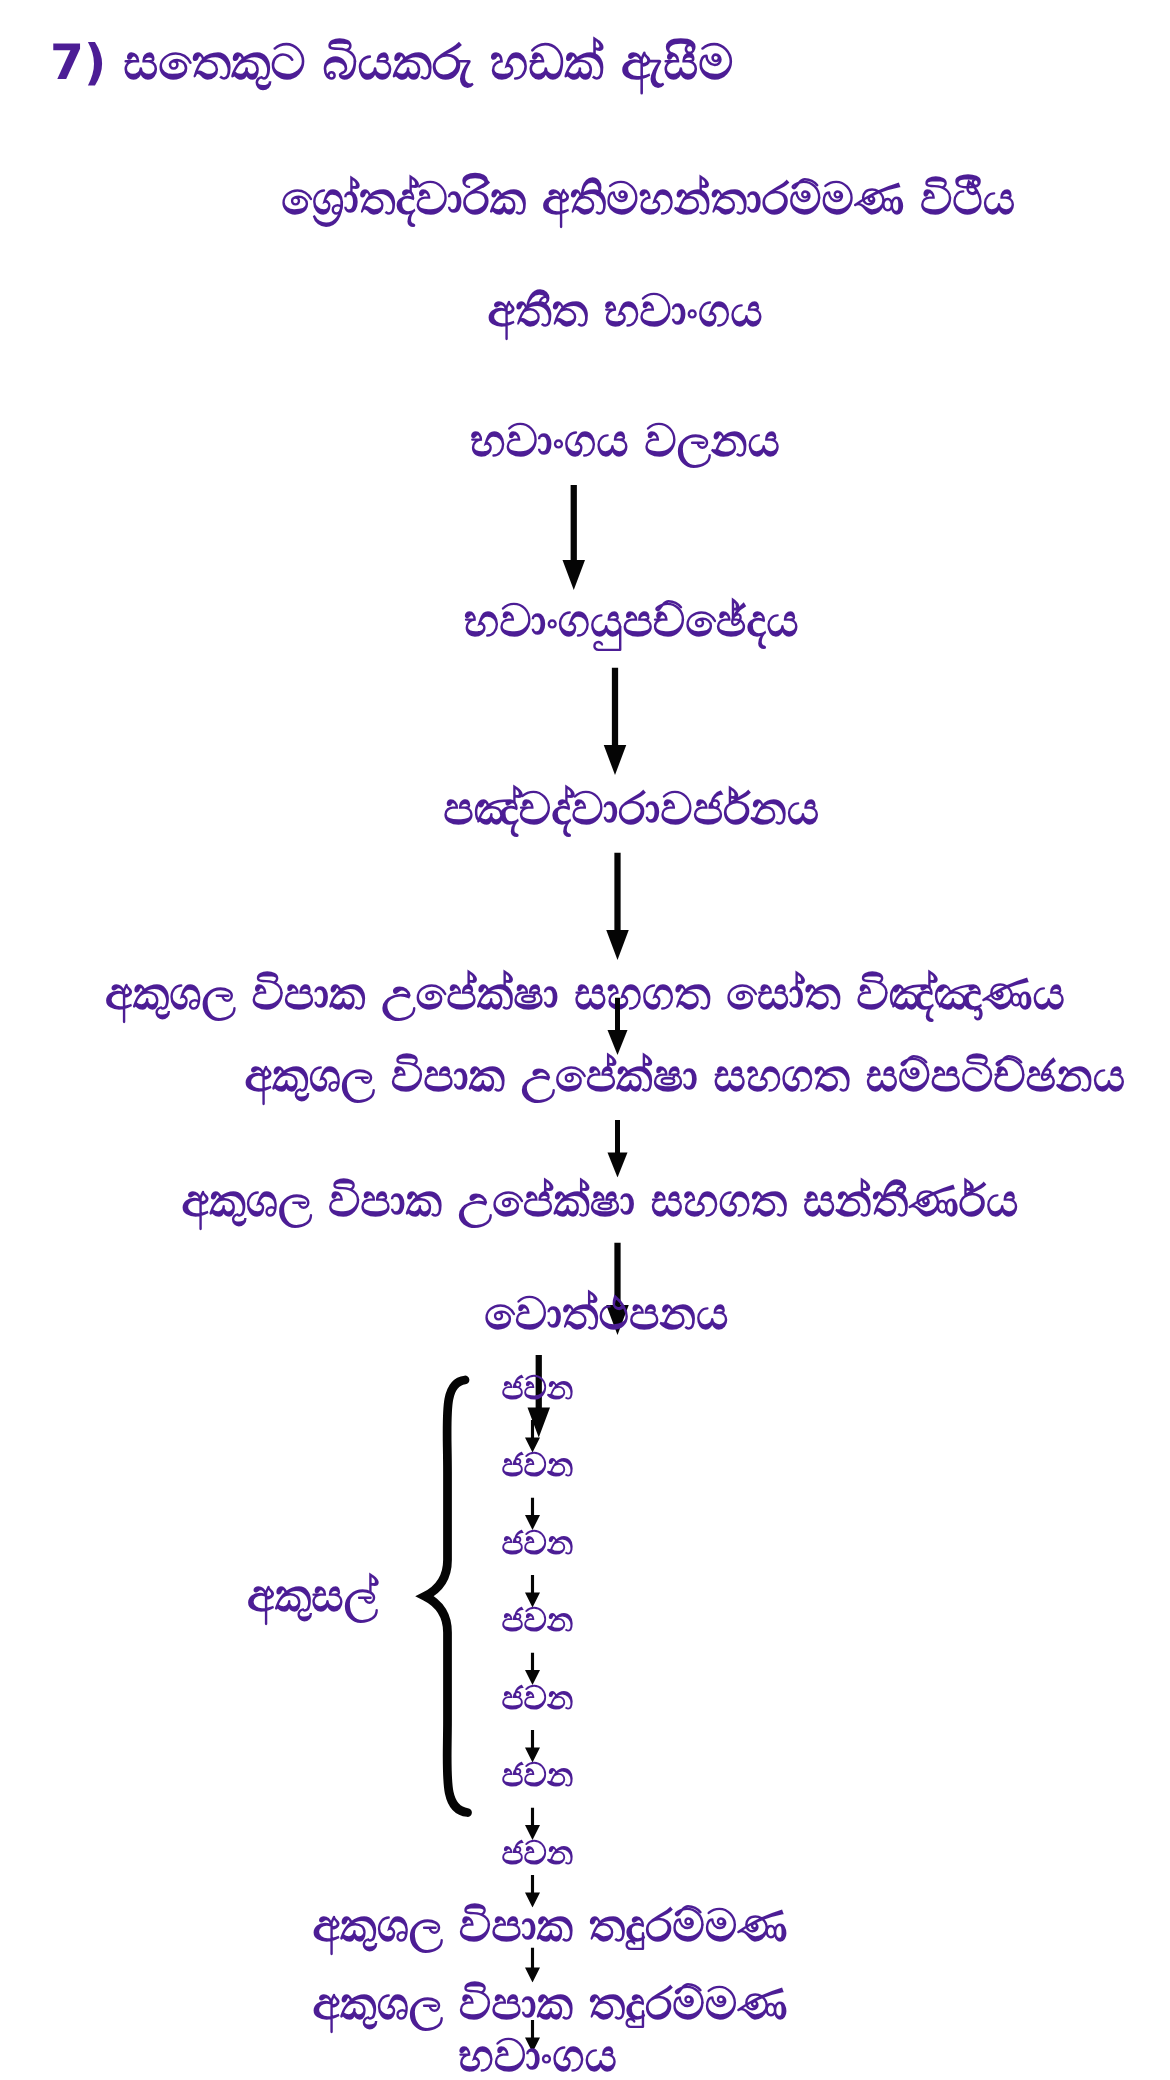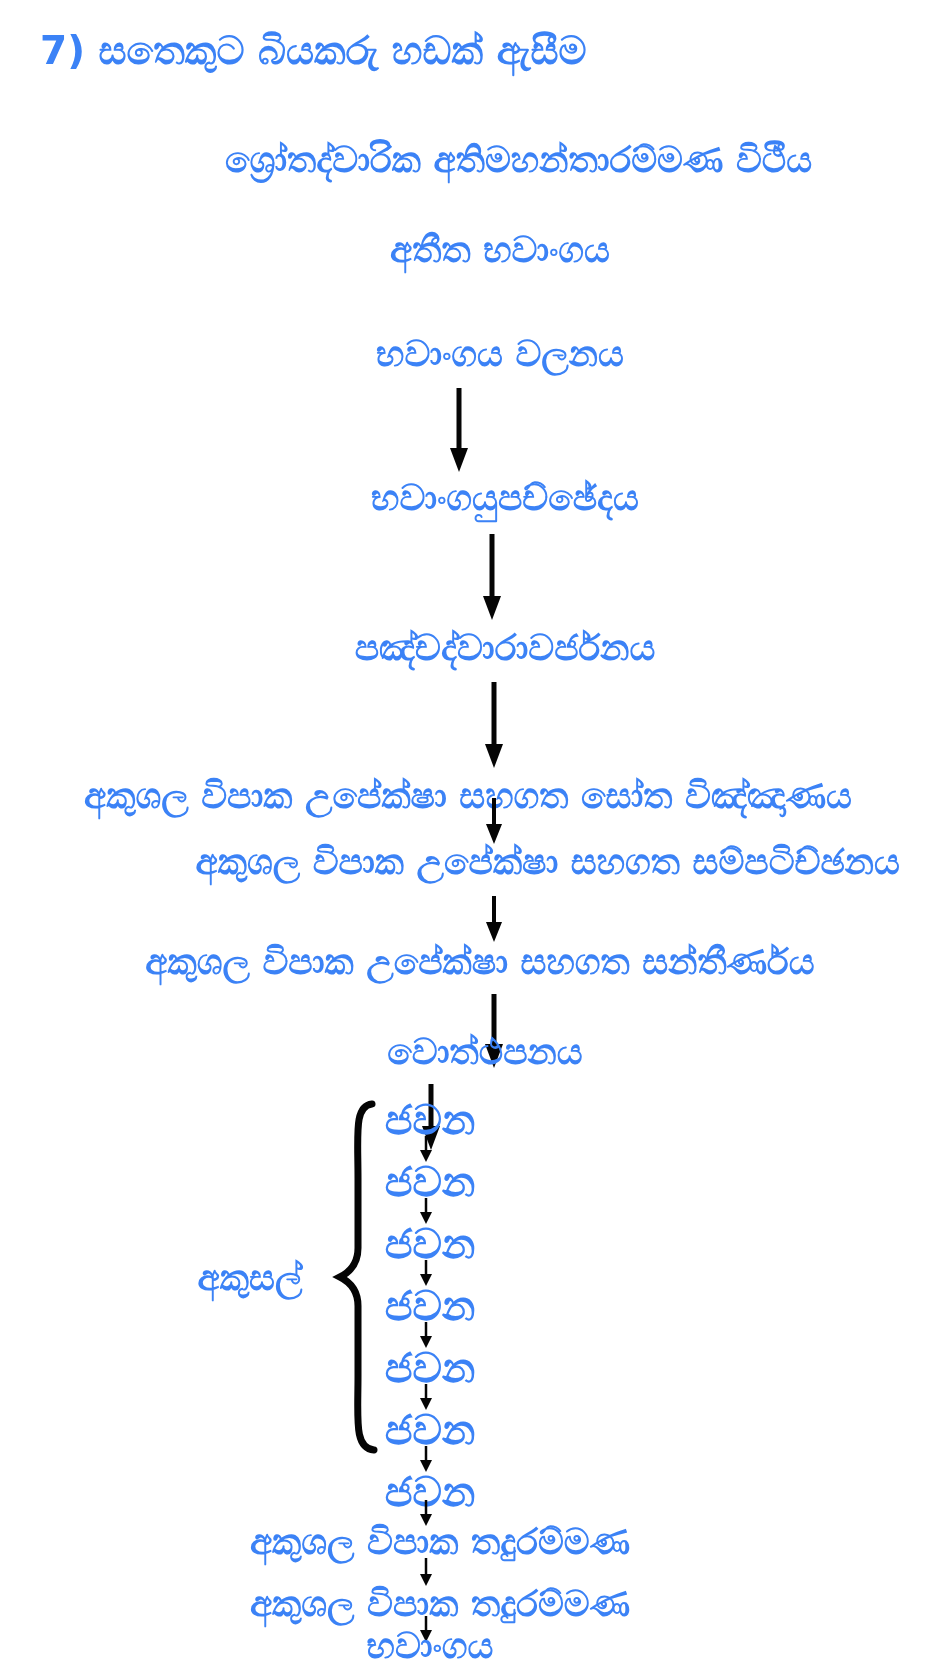--- a/index.html
+++ b/index.html
@@ -5,29 +5,29 @@
   html,body{margin:0;padding:0;}
   body{
     width:936px;height:1664px;
     background:#ffffff;
     font-family:"DejaVu Sans","Liberation Sans",sans-serif;
     position:relative;overflow:hidden;
   }
   .page{position:absolute;inset:0;}
   .row{
     position:absolute;
-    color:#3b82f6;
+    color:#4c1d95;
     font-weight:bold;
     font-size:36px;
     line-height:1.2;
     text-align:center;
     white-space:nowrap;
   }
   .title{font-size:39px;text-align:left;}
-  .javana{font-size:41px;}
+  .javana{font-size:26px;}
   .arrow{position:absolute;display:block;}
   .brace{position:absolute;}
 </style>
 </head>
 <body>
 
 <div class="page">
 
   <div class="row title" style="left:40px;top:28px;">7) සතෙකුට බියකරු හඩක් ඇසීම</div>
 

